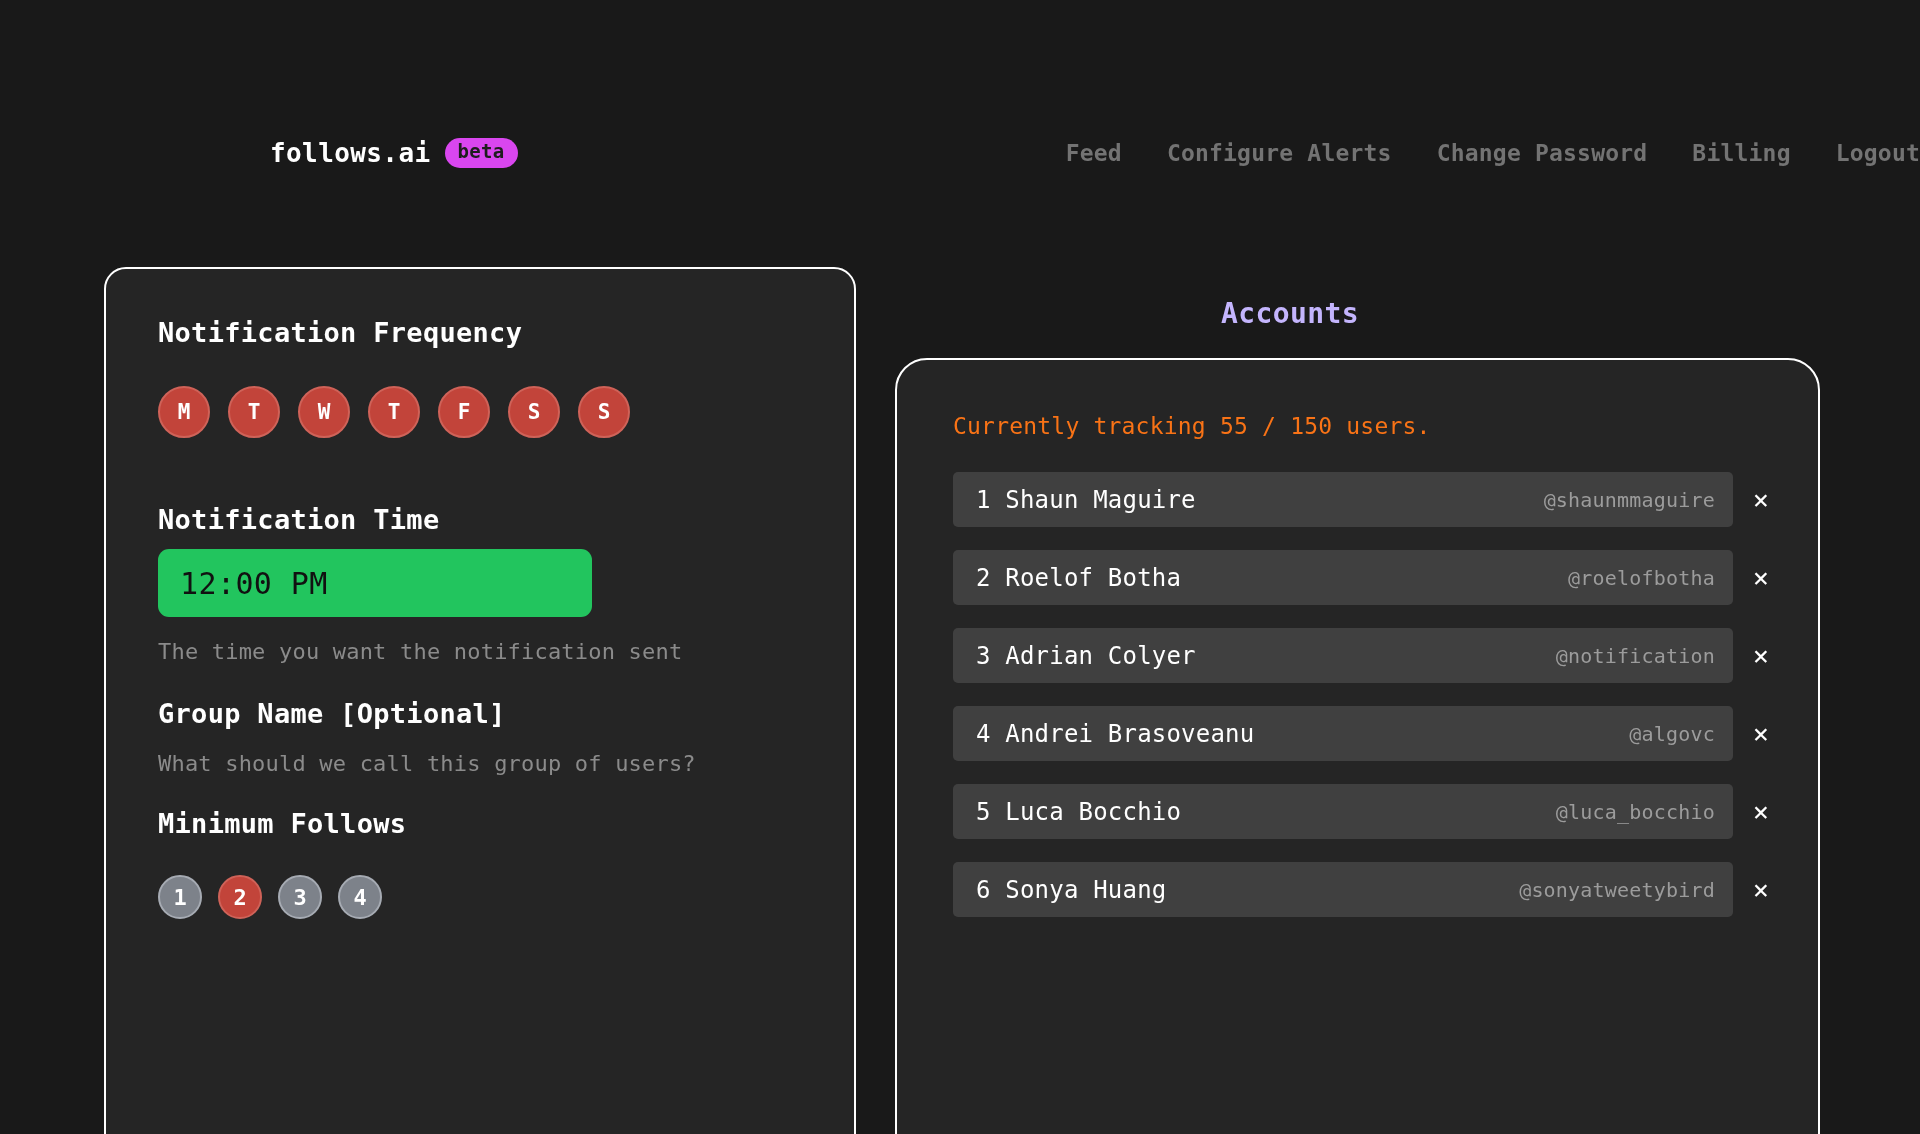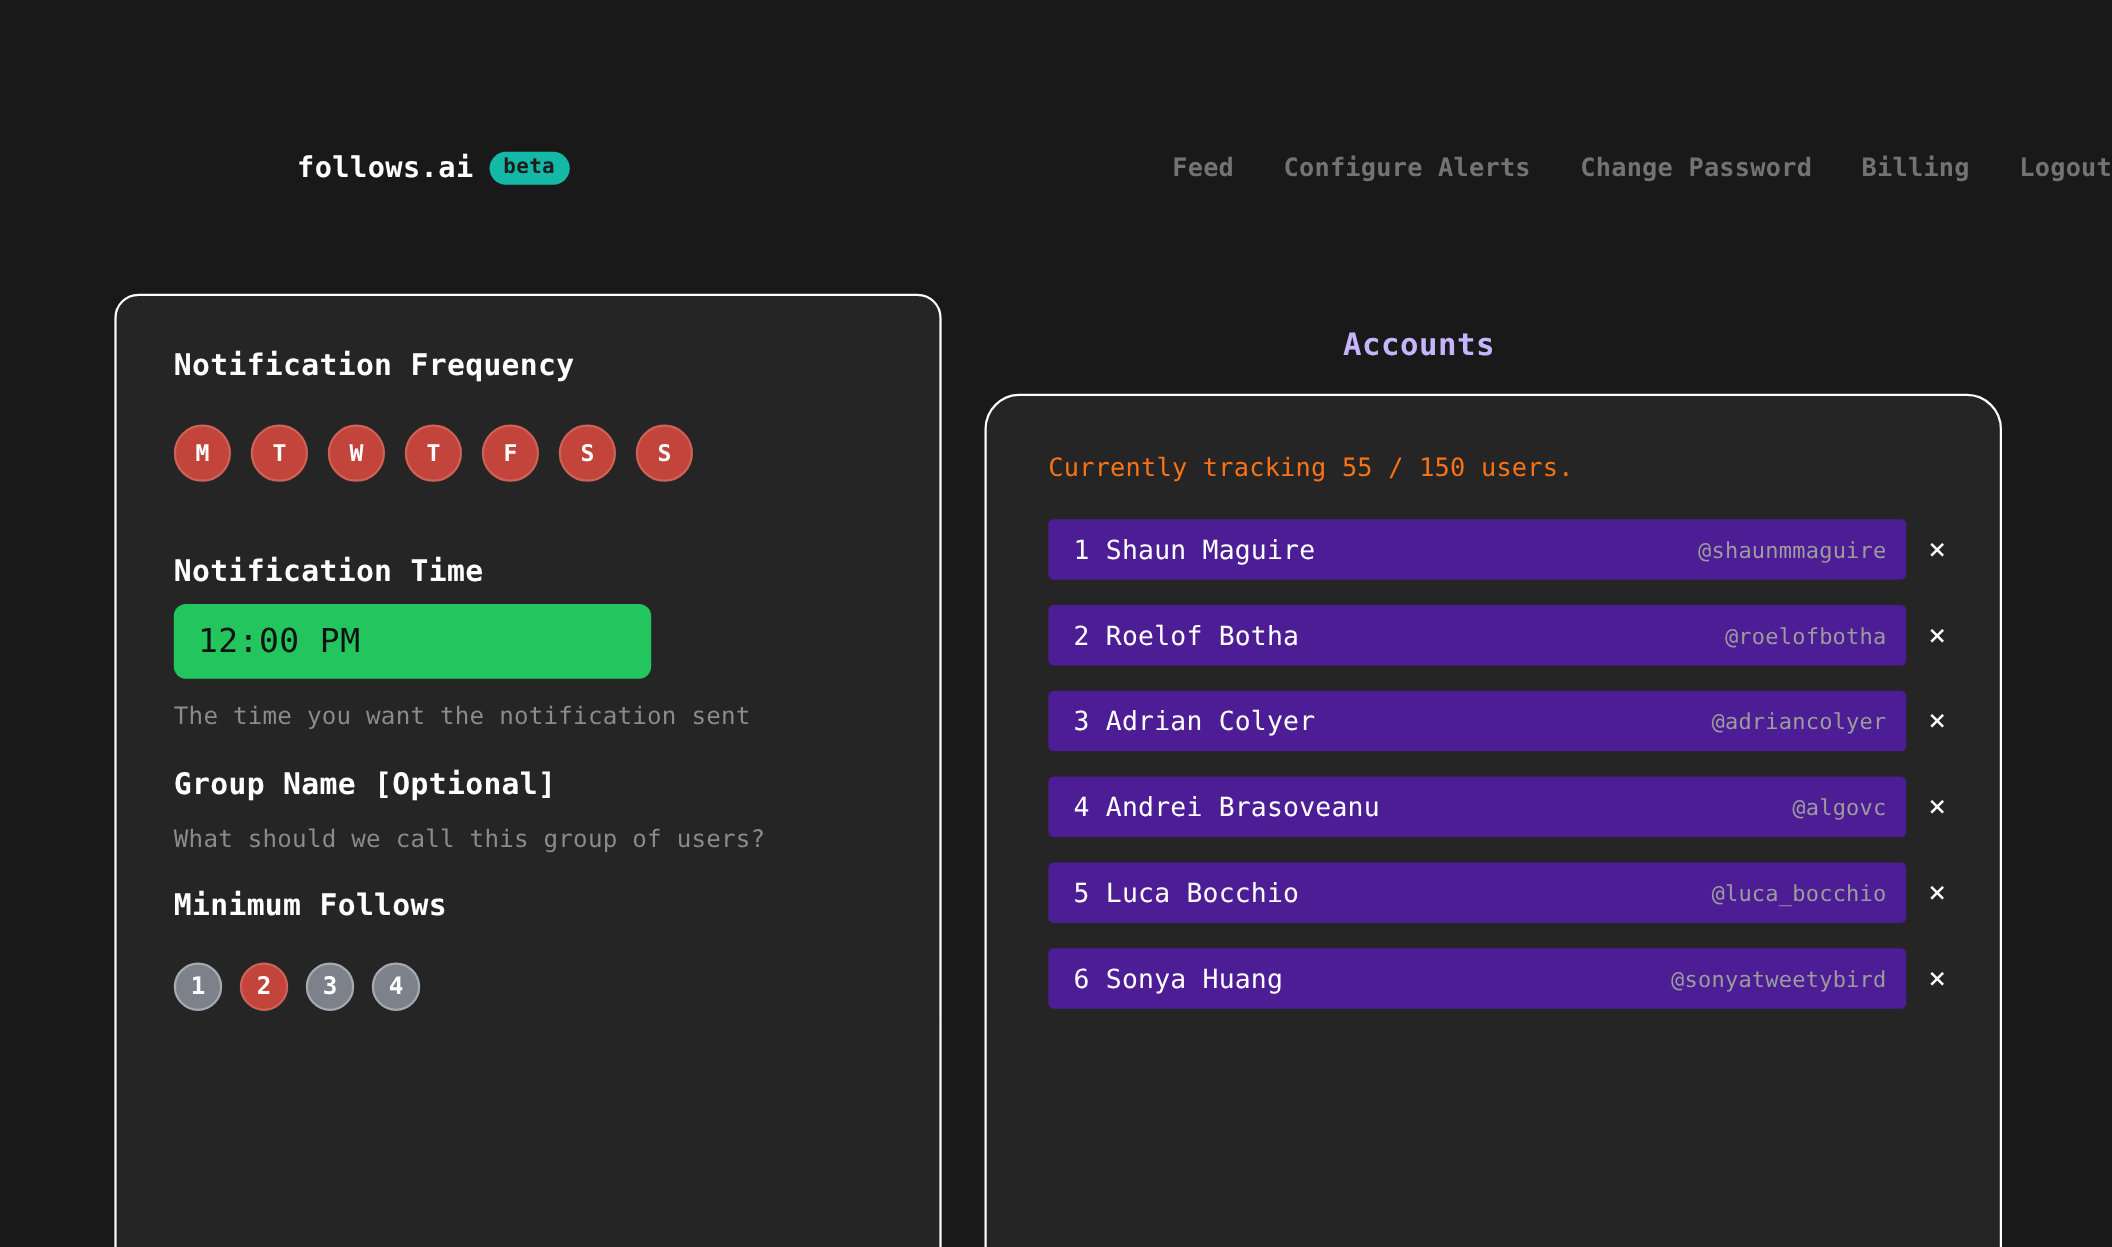--- a/index.html
+++ b/index.html
@@ -42,21 +42,21 @@
     gap: 14px;
   }
   .brand-name {
     font-size: 26px;
     font-weight: 700;
     letter-spacing: 0.4px;
     color: #ffffff;
     white-space: nowrap;
   }
   .beta-badge {
-    background: #14b8a6;
+    background: #d946ef;
     color: #1d1d1d;
     font-size: 19px;
     font-weight: 700;
     padding: 3px 13px 4px 13px;
     border-radius: 999px;
     line-height: 1.15;
     letter-spacing: 0.3px;
   }
 
   .nav {
@@ -215,21 +215,21 @@
     gap: 23px;
   }
 
   .account-row-wrap {
     display: flex;
     align-items: center;
     gap: 0;
   }
 
   .account-row {
-    background: #4c1d95;
+    background: #404040;
     border-radius: 5px;
     height: 55px;
     width: 780px;
     display: flex;
     align-items: center;
     justify-content: space-between;
     padding: 0 18px 0 23px;
     cursor: pointer;
   }
 
@@ -342,21 +342,21 @@
         <div class="account-row">
           <span class="account-name">2 Roelof Botha</span>
           <span class="account-handle">@roelofbotha</span>
         </div>
         <button class="remove-btn">×</button>
       </div>
 
       <div class="account-row-wrap">
         <div class="account-row">
           <span class="account-name">3 Adrian Colyer</span>
-          <span class="account-handle">@adriancolyer</span>
+          <span class="account-handle">@notification</span>
         </div>
         <button class="remove-btn">×</button>
       </div>
 
       <div class="account-row-wrap">
         <div class="account-row">
           <span class="account-name">4 Andrei Brasoveanu</span>
           <span class="account-handle">@algovc</span>
         </div>
         <button class="remove-btn">×</button>

